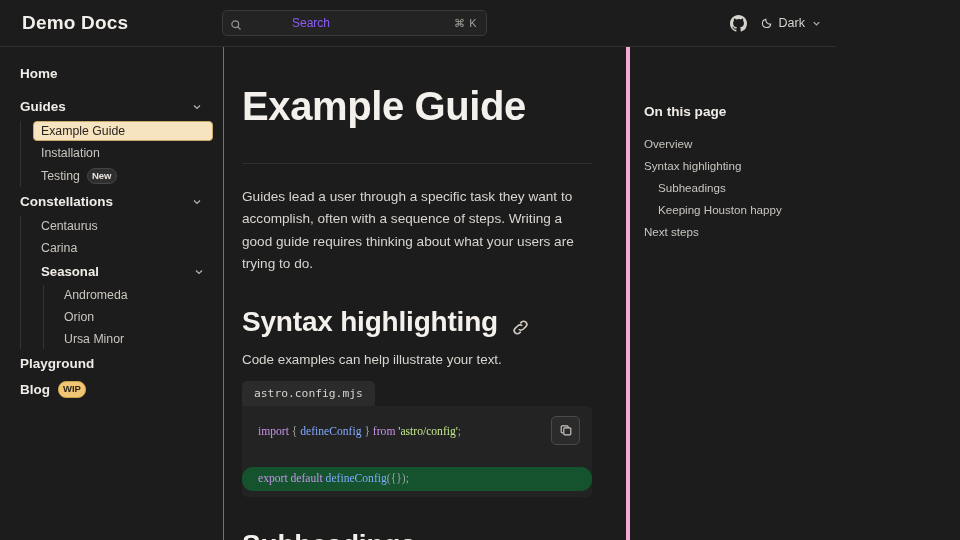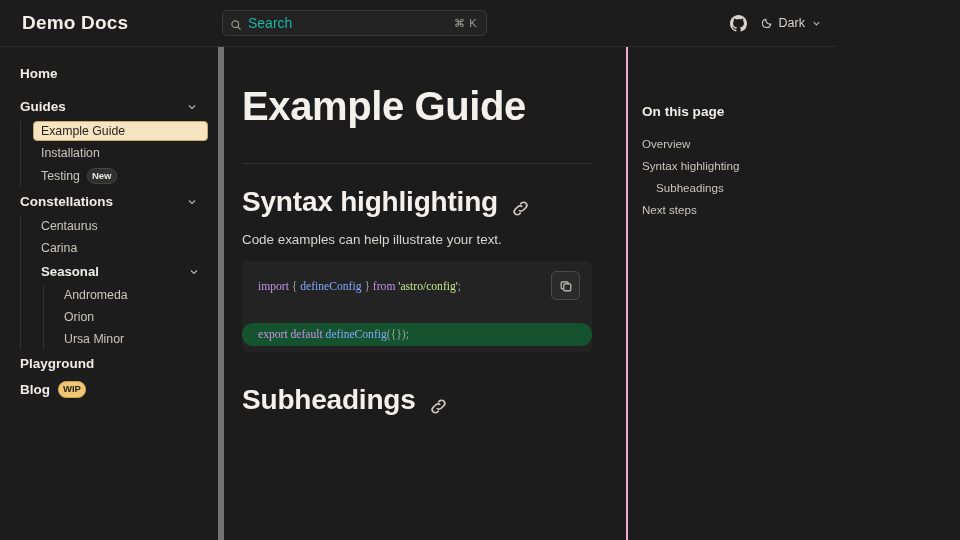--- a/index.html
+++ b/index.html
@@ -36,21 +36,21 @@
     height: 26px;
     border: 1px solid #3a3a3a;
     border-radius: 5px;
     background: #232323;
     display: flex;
     align-items: center;
     padding: 0 7px;
     gap: 6px;
   }
   .search-icon { width: 12px; height: 12px; display: block; flex: 0 0 12px; color: #9a958f; }
-  .search-label { font-size: 14px; color: #14b8a6; flex: 1; }
+  .search-label { font-size: 12px; color: #8b5cf6; flex: 1; margin-left: 44px; }
   .kbd {
     font-size: 11px;
     color: #a39e98;
     padding: 0 2px;
     letter-spacing: 0.5px;
   }
   .header-spacer { flex: 1; }
   .header-right { display: flex; align-items: center; gap: 14px; }
   .gh-icon { width: 17px; height: 17px; display: block; color: #d6d2cd; }
   .theme-btn {
@@ -60,21 +60,21 @@
   .moon { width: 12px; height: 12px; display: block; }
   .chev-sm { width: 11px; height: 11px; display: block; color: #b9b4ae; }
 
   
   .body { flex: 1; display: flex; min-height: 0; }
 
   
   .sidebar {
     width: 224px;
     flex: 0 0 224px;
-    border-right: 6px solid #737373;
+    border-right: 1px solid #737373;
     padding: 14px 10px 10px 10px;
     overflow: hidden;
     background: #1c1c1c;
   }
   .nav-top {
     font-size: 13.5px;
     font-weight: bold;
     color: #f0ece7;
     padding: 5px 10px 5px 10px;
     margin-bottom: 8px;
@@ -207,21 +207,21 @@
     border-radius: 5px;
     background: #2b2b2b;
     display: flex; align-items: center; justify-content: center;
   }
   .copy-icon { width: 14px; height: 14px; color: #cdc8c2; display: block; }
 
   
   .toc {
     width: 210px;
     flex: 0 0 210px;
-    border-left: 2px solid #f9a8d4;
+    border-left: 4px solid #f9a8d4;
     padding: 57px 21px 0 14px;
   }
   .toc-title {
     font-size: 13.6px;
     font-weight: bold;
     color: #f0ece7;
     margin-bottom: 14px;
   }
   .toc-item {
     font-size: 11.6px;
@@ -349,33 +349,37 @@
       <div class="nav-link-lg">
         <span>Blog</span>
         <span class="badge badge-wip">WIP</span>
       </div>
     </div>
 
     <div class="main">
       <div class="main-inner">
         <h1 class="page-title">Example Guide</h1>
         <div class="rule"></div>
+        <p class="para">Guides lead a user through a specific task they want to accomplish, often with a sequence of steps. Writing a good guide requires thinking about what your users are trying to do.</p>
 
         <h2 class="sect">
           <span>Syntax highlighting</span>
           <span class="anchor-icon">
             <svg viewBox="0 0 16 16" fill="none" stroke="currentColor" stroke-width="1.4">
               <path d="M6.5 9.5a2.6 2.6 0 0 0 3.7 0l2.3-2.3a2.6 2.6 0 1 0-3.7-3.7l-1 1"></path>
               <path d="M9.5 6.5a2.6 2.6 0 0 0-3.7 0L3.5 8.8a2.6 2.6 0 1 0 3.7 3.7l1-1"></path>
             </svg>
           </span>
         </h2>
         <p class="sub">Code examples can help illustrate your text.</p>
 
         <div class="code-wrap">
+          <div class="code-tabs">
+            <div class="code-tab">astro.config.mjs</div>
+          </div>
           <div class="code-body">
             <div class="code-line"><span class="tok-kw">import </span><span class="tok-punc">{ </span><span class="tok-fn">defineConfig</span><span class="tok-punc"> } </span><span class="tok-kw">from </span><span class="tok-str">'astro/config'</span><span class="tok-punc">;</span></div>
             <div class="code-line"> </div>
             <div class="code-line hl"><span class="tok-kw">export default </span><span class="tok-fn">defineConfig</span><span class="tok-punc">({});</span></div>
             <div class="copy-btn">
               <span class="copy-icon">
                 <svg viewBox="0 0 16 16" fill="none" stroke="currentColor" stroke-width="1.3">
                   <rect x="5.5" y="5.5" width="8" height="8" rx="1.2"></rect>
                   <path d="M10.5 5.5v-1a1.2 1.2 0 0 0-1.2-1.2H3.7a1.2 1.2 0 0 0-1.2 1.2v5.6a1.2 1.2 0 0 0 1.2 1.2h1"></path>
                 </svg>
@@ -395,17 +399,18 @@
         </h2>
 
       </div>
     </div>
 
     <div class="toc">
       <div class="toc-title">On this page</div>
       <div class="toc-item">Overview</div>
       <div class="toc-item">Syntax highlighting</div>
       <div class="toc-item lvl2">Subheadings</div>
+      <div class="toc-item lvl2">Keeping Houston happy</div>
       <div class="toc-item">Next steps</div>
     </div>
 
   </div>
 </div>
 
 </body></html>

